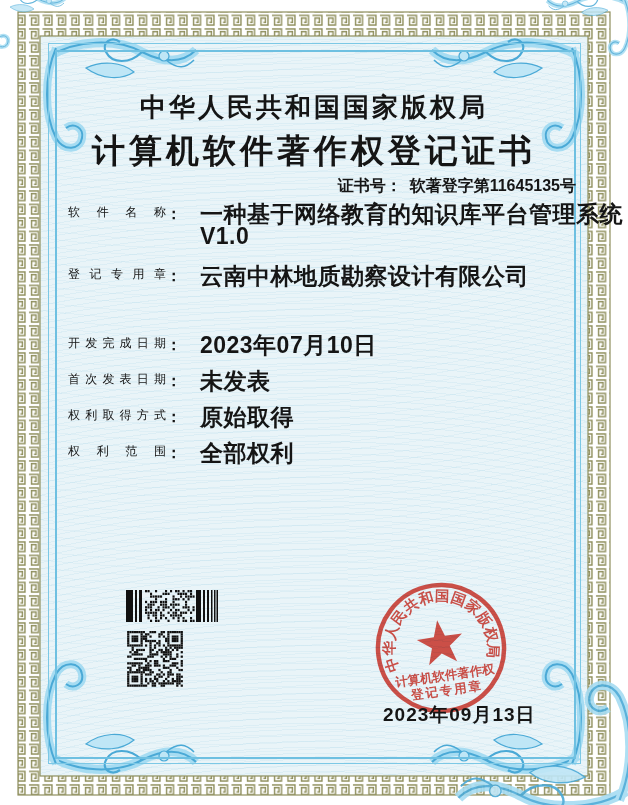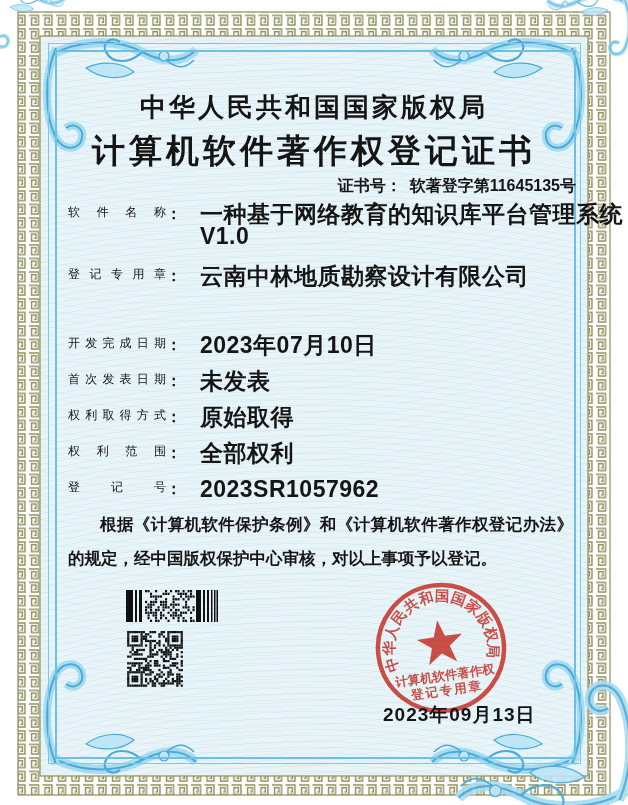--- a/index.html
+++ b/index.html
@@ -108,26 +108,21 @@
     <div class="frow" style="top:407px;">
       <span class="flabel">权利取得方式</span><span class="fcolon">：</span>
       <span class="fval">原始取得</span>
     </div>
 
     <div class="frow" style="top:443px;">
       <span class="flabel">权利范围</span><span class="fcolon">：</span>
       <span class="fval">全部权利</span>
     </div>
 
-    <div class="frow" style="top:479px;">
-      <span class="flabel">登记号</span><span class="fcolon">：</span>
-      <span class="fval">2023SR1057962</span>
-    </div>
-
-    <p class="statement">根据《计算机软件保护条例》和《计算机软件著作权登记办法》的规定，经中国版权保护中心审核，对以上事项予以登记。</p>
+
 
     <svg id="barcode" class="barcode" width="92" height="32">
         <rect x="0" y="0" width="7" height="32" fill="#111"></rect>
         <rect x="9" y="0" width="2" height="32" fill="#111"></rect>
         <rect x="13" y="0" width="3" height="32" fill="#111"></rect>
         <rect x="19" y="0" width="2.1" height="2.3" fill="#111"></rect>
         <rect x="19" y="10.8" width="2.1" height="2.3" fill="#111"></rect>
         <rect x="19" y="16.2" width="2.1" height="2.3" fill="#111"></rect>
         <rect x="19" y="18.9" width="2.1" height="2.3" fill="#111"></rect>
         <rect x="19" y="21.599999999999998" width="2.1" height="2.3" fill="#111"></rect>

